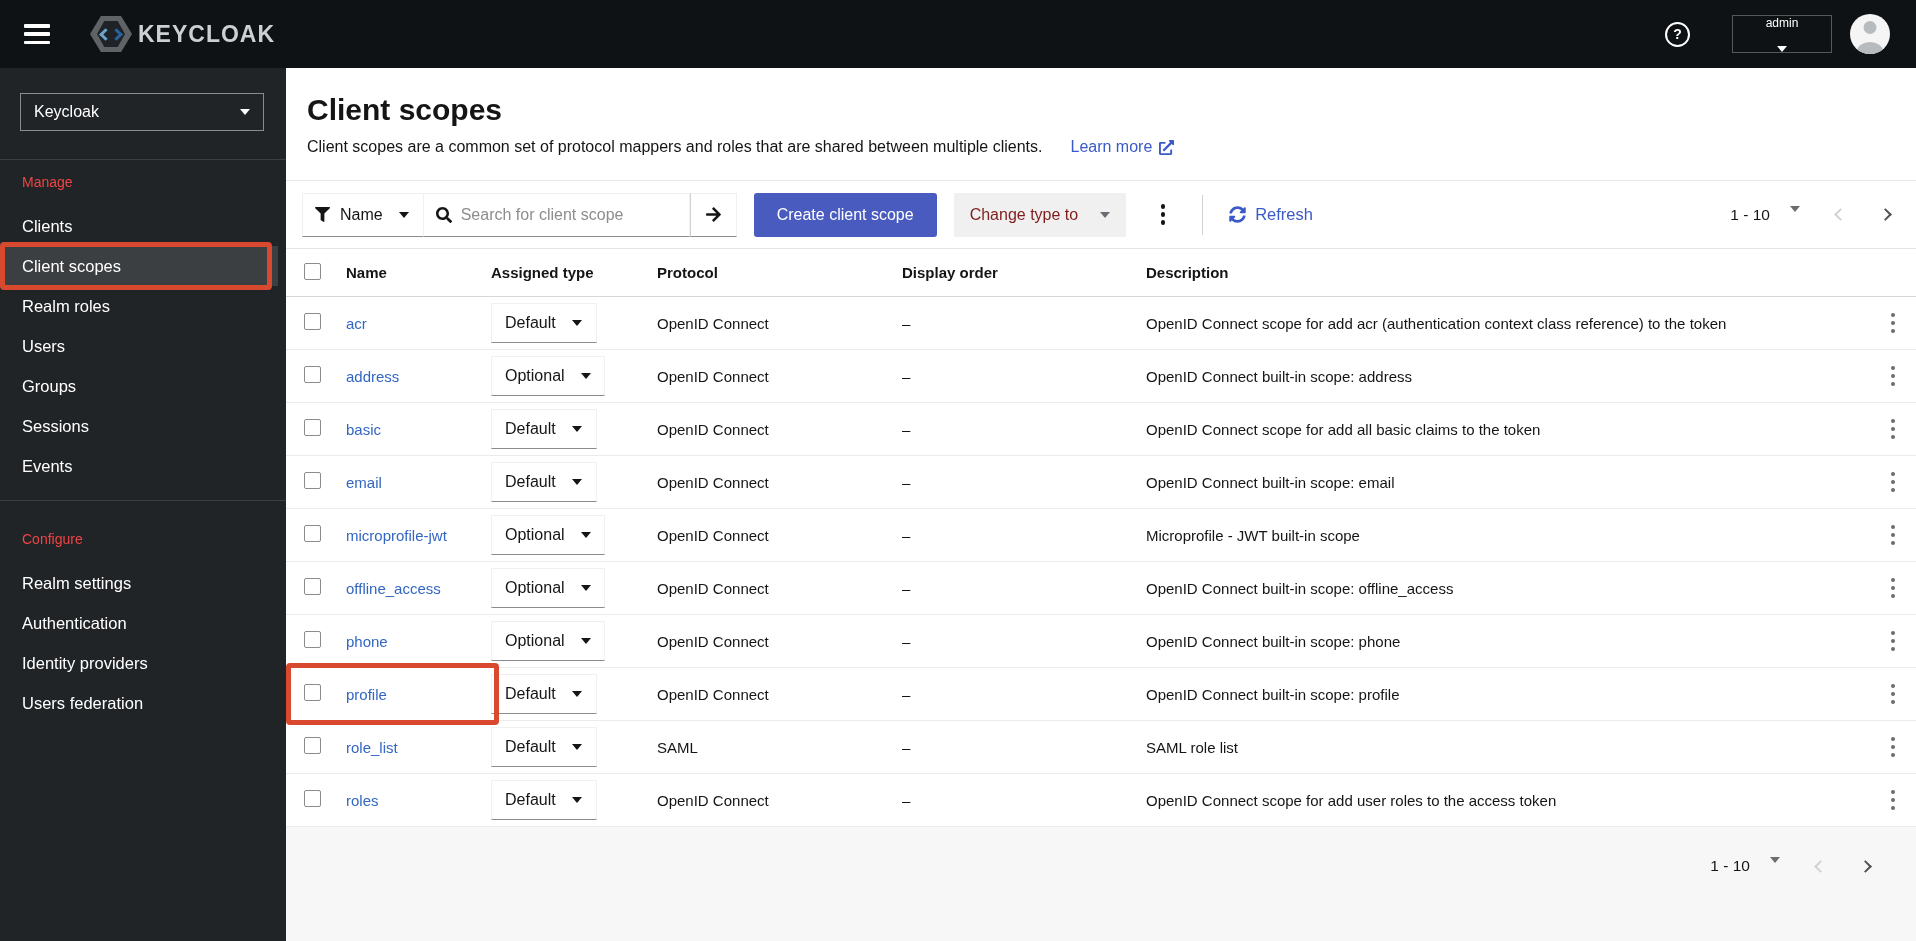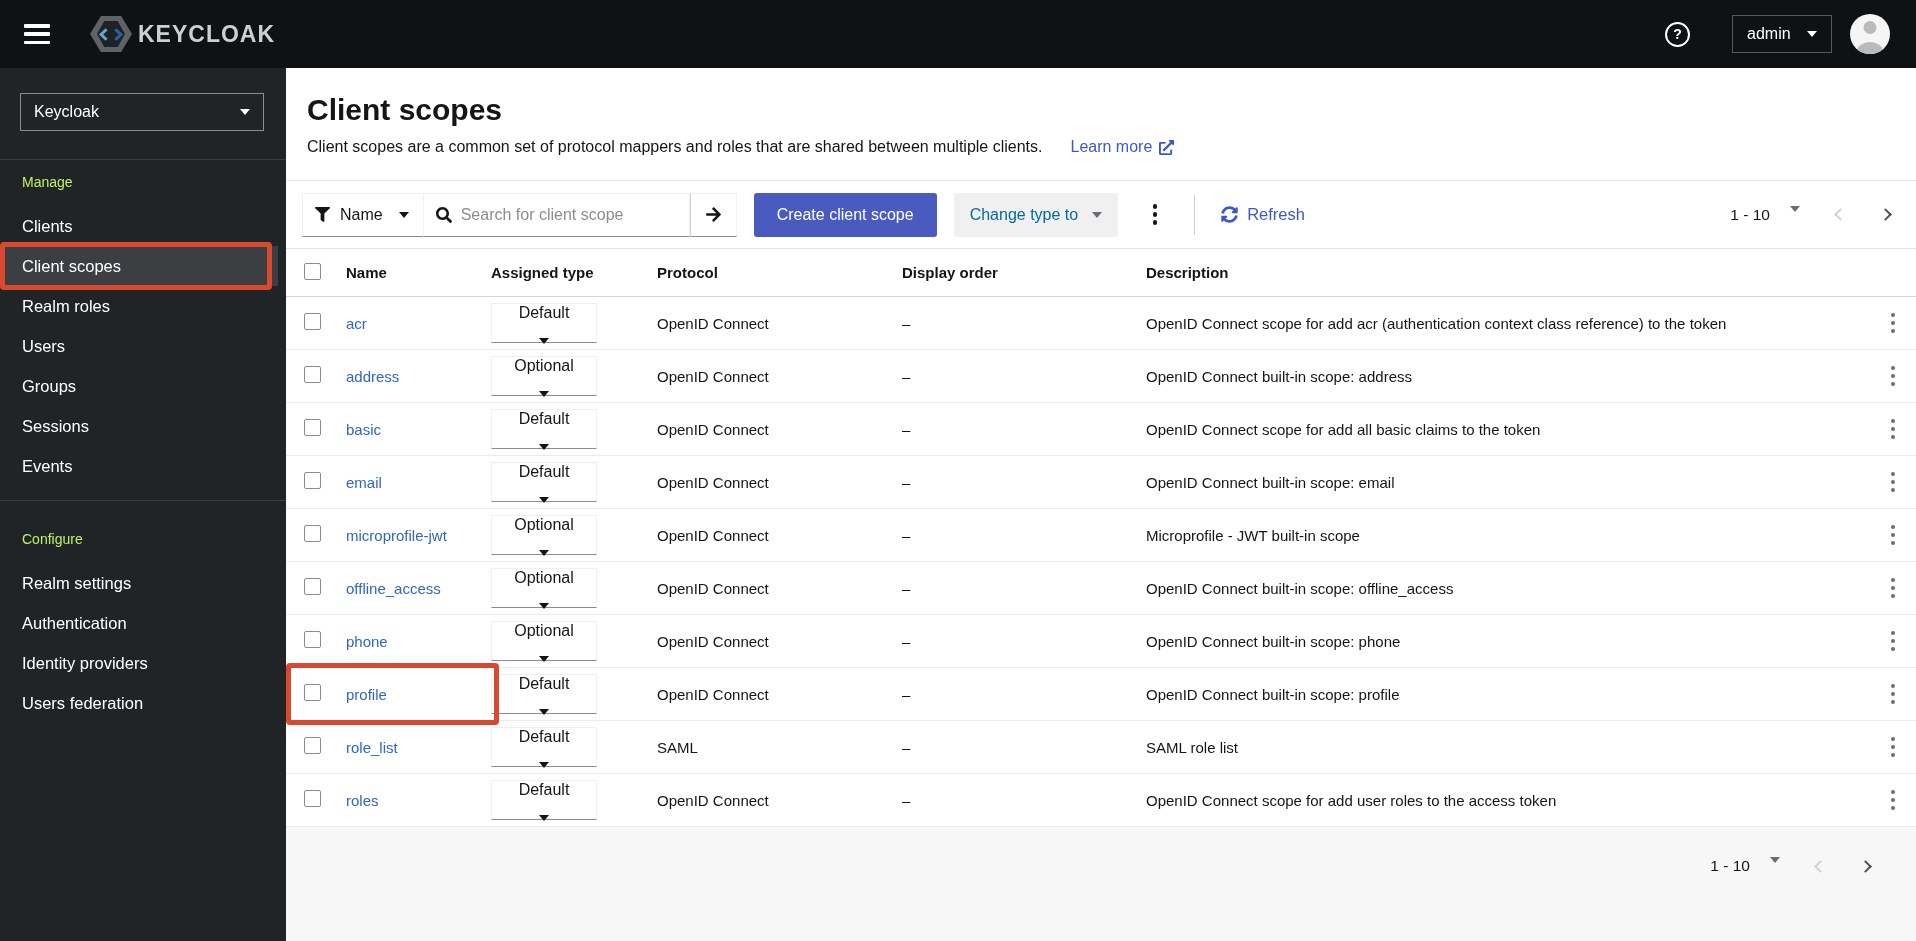--- a/index.html
+++ b/index.html
@@ -13,38 +13,38 @@
   .hamburger span { display:block; height:3.5px; background:#fff; border-radius:1px; }
   .brand { display:flex; align-items:center; margin-left:40px; }
   .logo-hex { position:relative; width:42px; height:36px; background:#6e7275; clip-path:polygon(26% 0,74% 0,100% 50%,74% 100%,26% 100%,0 50%); display:flex; align-items:center; justify-content:center; opacity:.85; }
   .logo-hex .inner { position:absolute; inset:5px 7px; background:#23272b; clip-path:polygon(26% 0,74% 0,100% 50%,74% 100%,26% 100%,0 50%); }
   .logo-hex .lchev,.logo-hex .rchev { position:relative; width:9px; height:9px; border-top:3px solid #4b9fd8; border-right:3px solid #4b9fd8; z-index:2; }
   .logo-hex .lchev { transform:rotate(-135deg); margin-right:2px; border-color:#7cc0e8; }
   .logo-hex .rchev { transform:rotate(45deg); border-color:#2f74b5; }
   .logo-text { margin-left:6px; font-size:23px; font-weight:800; letter-spacing:1px; color:#cdd0d3; }
   .topbar-right { margin-left:auto; display:flex; align-items:center; }
   .help-btn { width:25px; height:25px; border-radius:50%; border:2px solid #fff; background:none; color:#fff; font-size:14px; font-weight:700; display:flex; align-items:center; justify-content:center; cursor:pointer; }
-  .user-dd { margin-left:42px; height:38px; min-width:100px; border:1px solid #55585c; background:none; color:#fff; font-size:16px; font-family:inherit; display:flex; align-items:center; justify-content:space-between; padding:0 14px; cursor:pointer; }
+  .user-dd { margin-left:42px; height:38px; min-width:100px; border:1px solid #55585c; background:none; color:#fff; font-size:12px; font-family:inherit; display:flex; align-items:center; justify-content:space-between; padding:0 8px; cursor:pointer;flex-direction:column; }
   .avatar { margin-left:18px; width:40px; height:40px; border-radius:50%; background:#f5f5f5; position:relative; overflow:hidden; cursor:pointer; }
   .avatar::before { content:""; position:absolute; top:7px; left:50%; transform:translateX(-50%); width:13px; height:13px; border-radius:50%; background:#b8bbbe; }
   .avatar::after { content:""; position:absolute; bottom:-6px; left:50%; transform:translateX(-50%); width:26px; height:18px; border-radius:50% 50% 0 0; background:#b8bbbe; }
 
   
   .caret { display:inline-block; width:0; height:0; border-left:5px solid transparent; border-right:5px solid transparent; border-top:6px solid #151515; }
   .caret.light { border-top-color:#fff; }
   .caret.gray { border-top-color:#6a6e73; }
   .chev { display:inline-block; width:9px; height:9px; border-right:2.5px solid currentColor; border-top:2.5px solid currentColor; }
   .chev.right { transform:rotate(45deg); }
   .chev.left { transform:rotate(-135deg); }
 
   
   .sidebar { position:absolute; top:68px; left:0; bottom:0; width:286px; background:#212427; z-index:10; }
   .realm-select { margin:25px 22px 0 20px; width:244px; height:38px; background:none; border:1px solid #8a8d90; color:#fff; font-size:16px; font-family:inherit; display:flex; align-items:center; justify-content:space-between; padding:0 13px; cursor:pointer; }
   .realm-block { border-bottom:1px solid #3c3f42; padding-bottom:28px; }
-  .nav-section-label { margin:14px 0 0 22px; padding-bottom:10px; font-size:14px; color:#bef264; }
+  .nav-section-label { margin:14px 0 0 22px; padding-bottom:10px; font-size:14px; color:#ef4444; }
   .nav-section { border-bottom:1px solid #3c3f42; }
   .nav-section:last-child { border-bottom:none; margin-top:30px; }
   .nav-items { padding:6px 8px 14px 0; list-style:none; }
   .nav-section:first-of-type .nav-items { padding-top:6px; }
   .nav-item { position:relative; height:40px; display:flex; align-items:center; padding-left:22px; color:#fff; font-size:16.5px; cursor:pointer; }
   .nav-item.active { background:#3c3f42; }
   .nav-item.hl::after { content:""; position:absolute; left:0; right:6px; top:-4px; bottom:-4px; border:5px solid #d9492f; border-radius:4px; pointer-events:none; }
 
   
   .main { position:absolute; left:286px; top:68px; right:0; bottom:0; background:#f7f7f7; }
@@ -56,21 +56,21 @@
 
   
   .card { background:#fff; }
   .toolbar { height:68px; display:flex; align-items:center; padding:0 26px 0 16px; border-bottom:1px solid #e4e4e4; }
   .filter-toggle { height:44px; background:#fff; border:1px solid #f0f0f0; border-bottom:1px solid #8a8d90; display:flex; align-items:center; gap:10px; padding:0 14px 0 12px; font-size:16px; font-family:inherit; color:#151515; cursor:pointer; }
   .search-box { height:44px; width:266px; border:1px solid #f0f0f0; border-left:none; border-bottom:1px solid #8a8d90; display:flex; align-items:center; padding-left:12px; background:#fff; }
   .search-box input { border:none; outline:none; font-size:16px; font-family:inherit; color:#151515; width:200px; margin-left:9px; }
   .search-box input::placeholder { color:#8b8d8f; }
   .search-go { height:44px; width:47px; background:#fff; border:1px solid #f0f0f0; border-left:1px solid #d2d2d2; border-bottom:1px solid #8a8d90; display:flex; align-items:center; justify-content:center; cursor:pointer; }
   .btn-primary { margin-left:17px; height:44px; padding:0 23px; background:#4a5bc0; color:#fff; border:none; border-radius:3px; font-size:16px; font-family:inherit; cursor:pointer; }
-  .btn-muted { margin-left:17px; height:44px; padding:0 16px; background:#f0f0f0; color:#0369a1; border:none; display:flex; align-items:center; gap:14px; font-size:16px; font-family:inherit; cursor:pointer; }
+  .btn-muted { margin-left:17px; height:44px; padding:0 16px; background:#f0f0f0; color:#7f1d1d; border:none; display:flex; align-items:center; gap:22px; font-size:16px; font-family:inherit; cursor:pointer; }
   .kebab { background:none; border:none; margin-left:20px; width:34px; height:40px; display:flex; align-items:center; justify-content:center; cursor:pointer; }
   .dots, .dots::before, .dots::after { width:4.5px; height:4.5px; border-radius:50%; background:#151515; }
   .dots { position:relative; display:block; }
   .dots::before, .dots::after { content:""; position:absolute; left:0; }
   .dots::before { top:-8px; } .dots::after { top:8px; }
   .kebab.row-kebab .dots, .kebab.row-kebab .dots::before, .kebab.row-kebab .dots::after { background:#6a6e73; }
   .vdiv { width:1px; height:40px; background:#d2d2d2; margin-left:22px; }
   .refresh { margin-left:26px; background:none; border:none; color:#3b59c9; font-size:16.5px; font-family:inherit; display:flex; align-items:center; gap:9px; cursor:pointer; }
 
   .pagination { display:flex; align-items:center; }
@@ -84,21 +84,21 @@
   .trow { display:flex; align-items:center; height:53px; border-bottom:1px solid #ebebeb; font-size:15px; color:#151515; position:relative; background:#fff; }
   .col-check { width:60px; padding-left:18px; }
   .col-name { width:145px; }
   .col-type { width:166px; }
   .col-proto { width:245px; }
   .col-order { width:244px; }
   .col-desc { flex:1; padding-right:20px; }
   .col-kebab { width:66px; display:flex; justify-content:center; }
   .cb { display:inline-block; width:17px; height:17px; border:1.5px solid #8a8d90; border-radius:2px; background:#fff; cursor:pointer; }
   .scope-link { color:#3266c2; text-decoration:none; font-size:15px; cursor:pointer; }
-  .type-select { height:40px; min-width:106px; background:#fff; border:1px solid #f0f0f0; border-bottom:1px solid #8a8d90; display:inline-flex; align-items:center; gap:16px; padding:0 21px; font-size:16px; font-family:inherit; color:#151515; cursor:pointer;flex-direction:column; }
+  .type-select { height:40px; min-width:106px; background:#fff; border:1px solid #f0f0f0; border-bottom:1px solid #8a8d90; display:inline-flex; align-items:center; gap:16px; padding:0 13px; font-size:16px; font-family:inherit; color:#151515; cursor:pointer; }
   .trow.row-hl::after { content:""; position:absolute; left:0; top:-5px; bottom:-5px; width:203px; border:5px solid #d9492f; border-radius:4px; pointer-events:none; z-index:5; }
 
   .bottom-bar { display:flex; justify-content:flex-end; padding:30px 46px 0 0; background:#f7f7f7; }
 </style>
 </head>
 <body>
 
 <div class="page">
 
   <header class="topbar">

